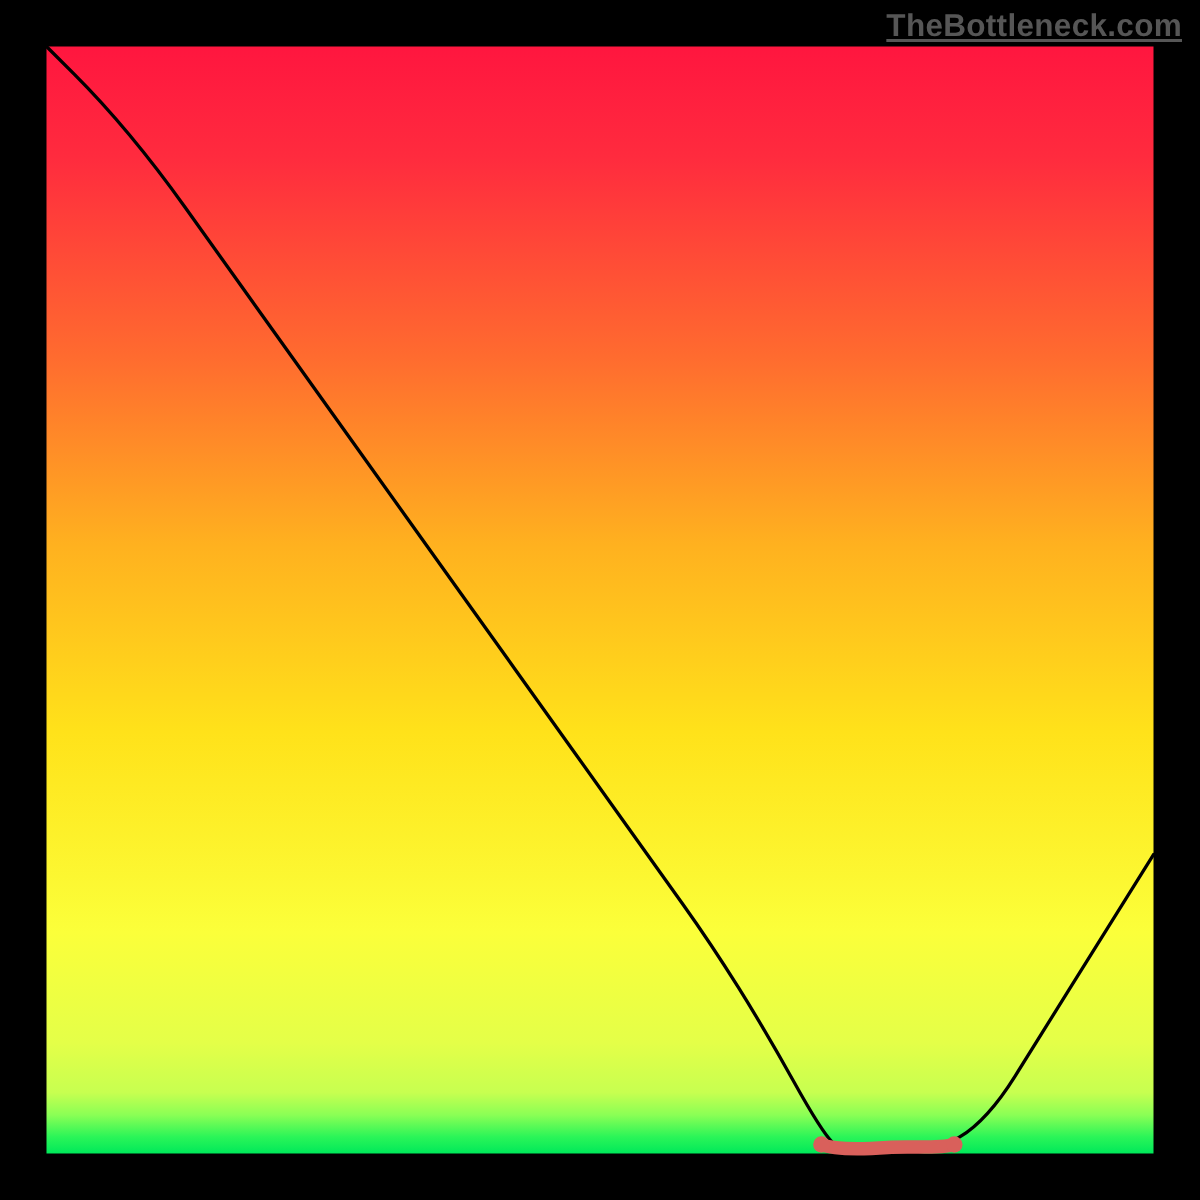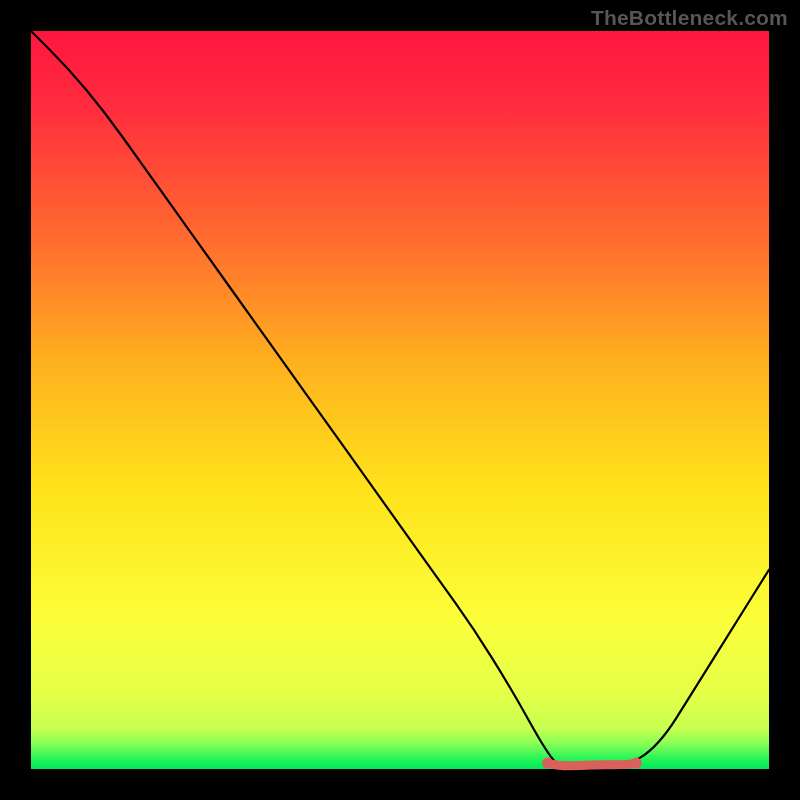--- a/index.html
+++ b/index.html
@@ -19,20 +19,21 @@
   .watermark {
     position: absolute;
     top: 6px;
     right: 12px;
     font-family: Arial, Helvetica, sans-serif;
     font-size: 21px;
     font-weight: 600;
     color: #565656;
     letter-spacing: 0.2px;
     z-index: 10;
+    text-decoration: underline;
   }
   svg {
     position: absolute;
     top: 0;
     left: 0;
   }
 </style>
 </head>
 <body>
 

